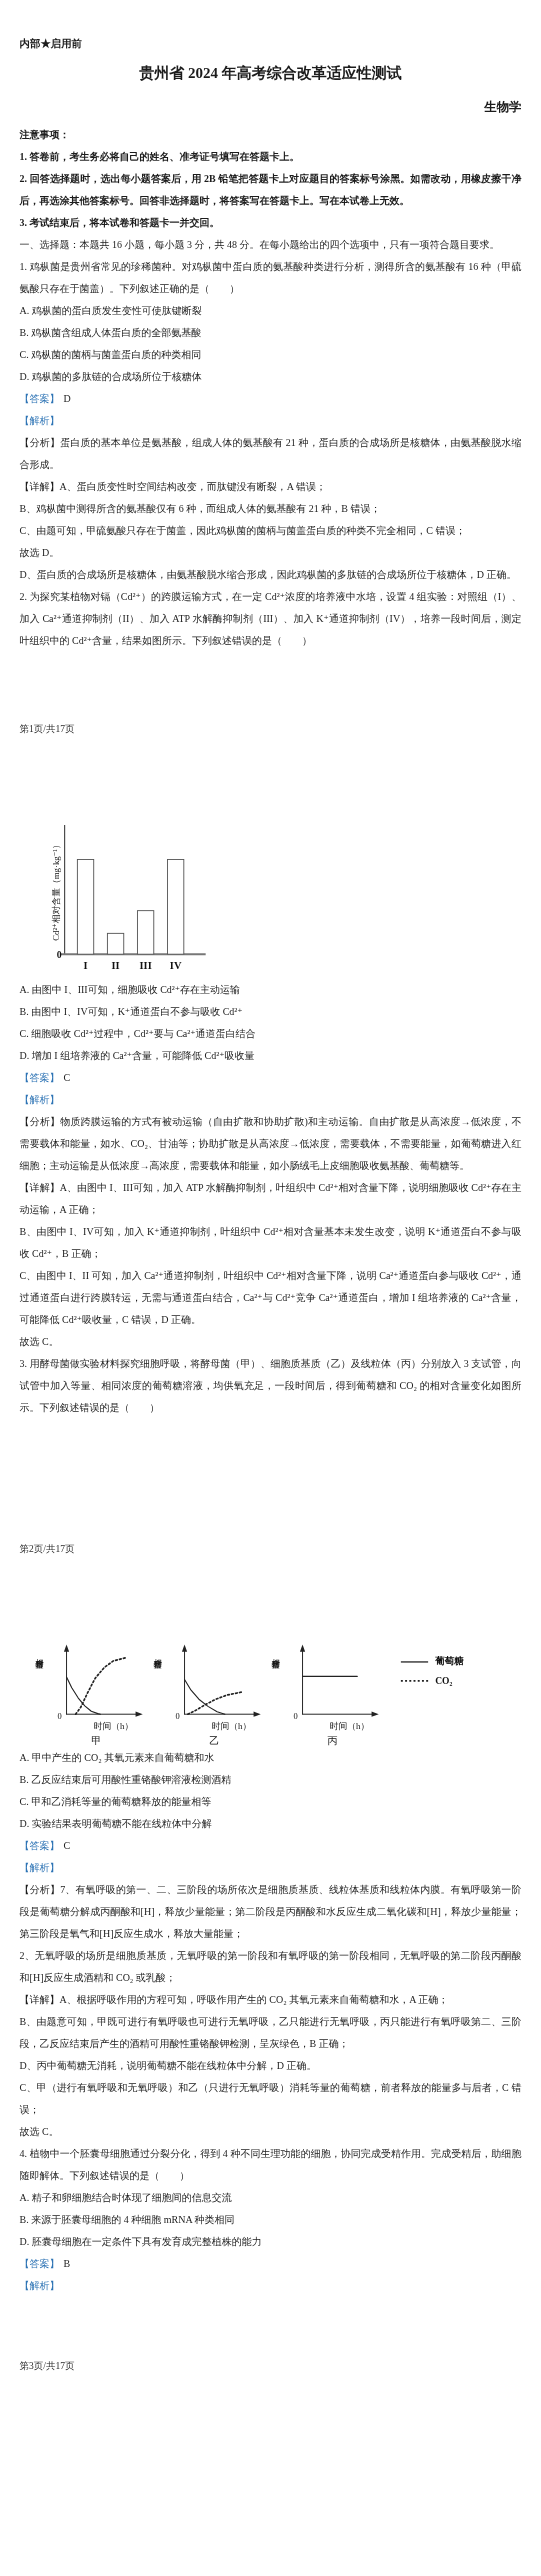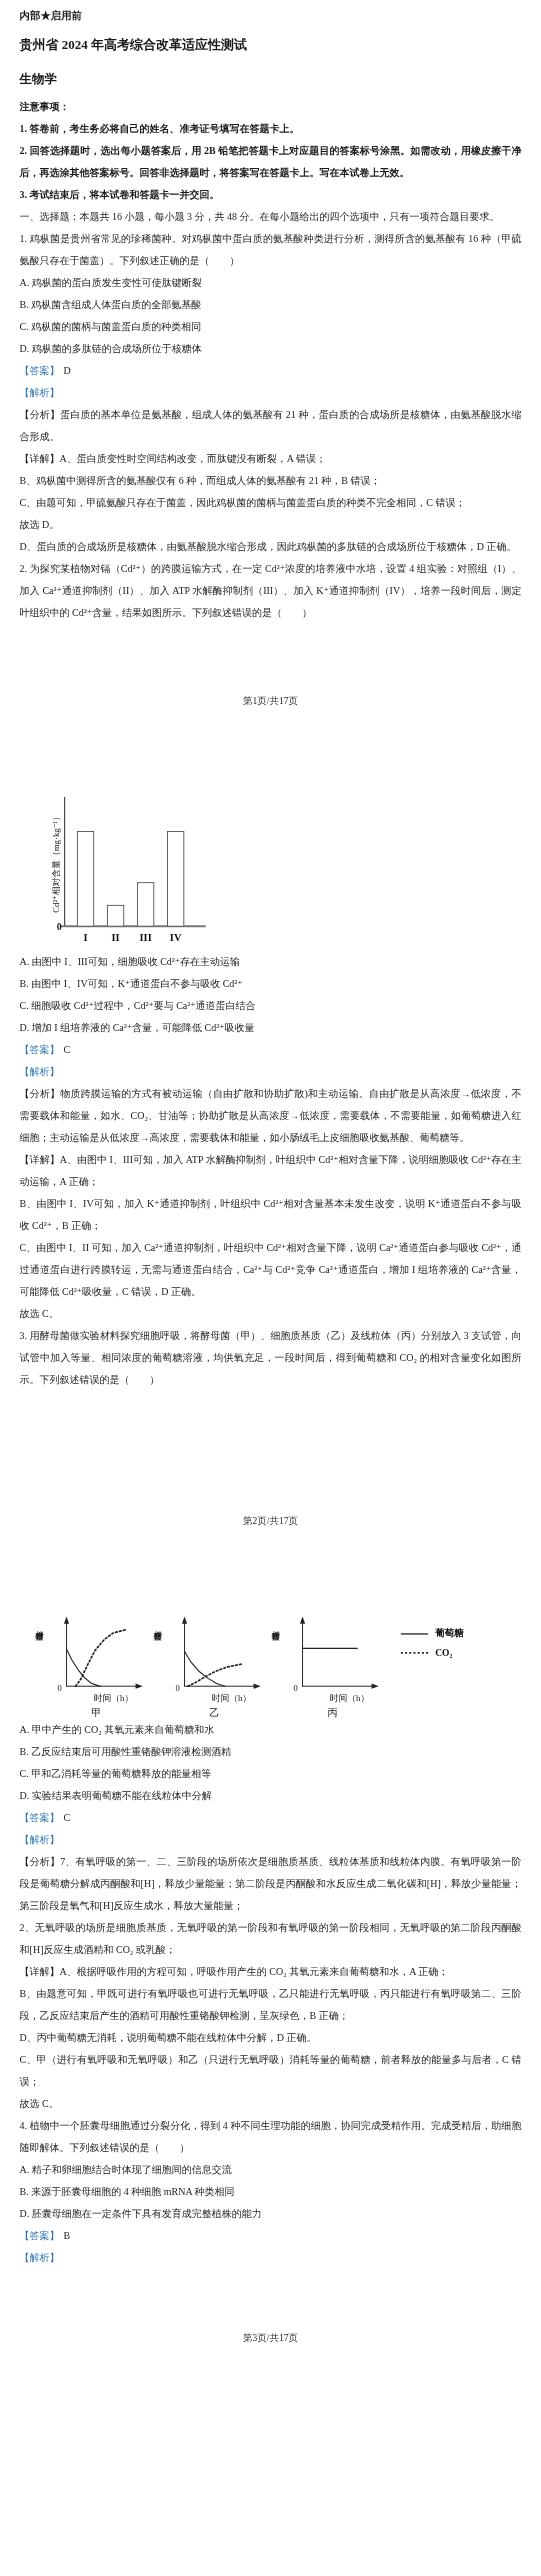--- a/index.html
+++ b/index.html
@@ -2,31 +2,31 @@
 <html lang="zh" style="font-size:10.4px"><head>
 <meta charset="utf-8">
 <style>
   html,body { margin:0; padding:0; background:#ffffff; }
   body {
     width:541px; min-height:2576px;
     font-family:"Liberation Serif","DejaVu Serif",serif;
     color:#1c1c1c;
     -webkit-font-smoothing:antialiased;
   }
-  .page { padding:6.5px 19.6px 15.7px 19.6px; position:relative; }
+  .page { padding:6.5px 19.6px 15.7px 19.6px; position:relative;margin-top:28px; }
   p { margin:0; font-size:10px; line-height:22px; text-align:justify; }
   .security { font-size:10.4px; font-weight:bold; line-height:17px; }
-  .title { text-align:left; font-size:13px; font-weight:bold; margin:10.4px 0 0 0; line-height:22px; }
-  .subject { text-align:left; font-size:12.4px; font-weight:bold; margin:11.7px 0 0 0; line-height:22px; }
+  .title { text-align:center; font-size:15px; font-weight:bold; margin:10.4px 0 0 0; line-height:22px; }
+  .subject { text-align:right; font-size:12.4px; font-weight:bold; margin:11.7px 0 0 0; line-height:22px; }
   .notes-heading { font-weight:bold; margin-top:6.5px; }
   .note-line { font-weight:bold; }
   .section-heading { font-weight:normal; }
   .blue { color:#2e74b5; }
   .ans-val { margin-left:3.9px; }
-  .footer { text-align:center; font-size:9.5px; line-height:19.6px; color:#2b2b2b; }
+  .footer { text-align:left; font-size:9.5px; line-height:19.6px; color:#2b2b2b; }
   .spacer { width:100%; }
 
   
   .fig-bar { position:relative; width:222px; height:158px; margin:3.9px 0 0 3.9px; }
   .rot-label {
     position:absolute; width:144px; height:13px; left:-39px; top:63px;
     transform:rotate(-90deg); transform-origin:center center;
     text-align:center; font-size:8.8px; color:#111; line-height:13px;
   }
   .fig-bar svg { position:absolute; left:22px; top:0; }

